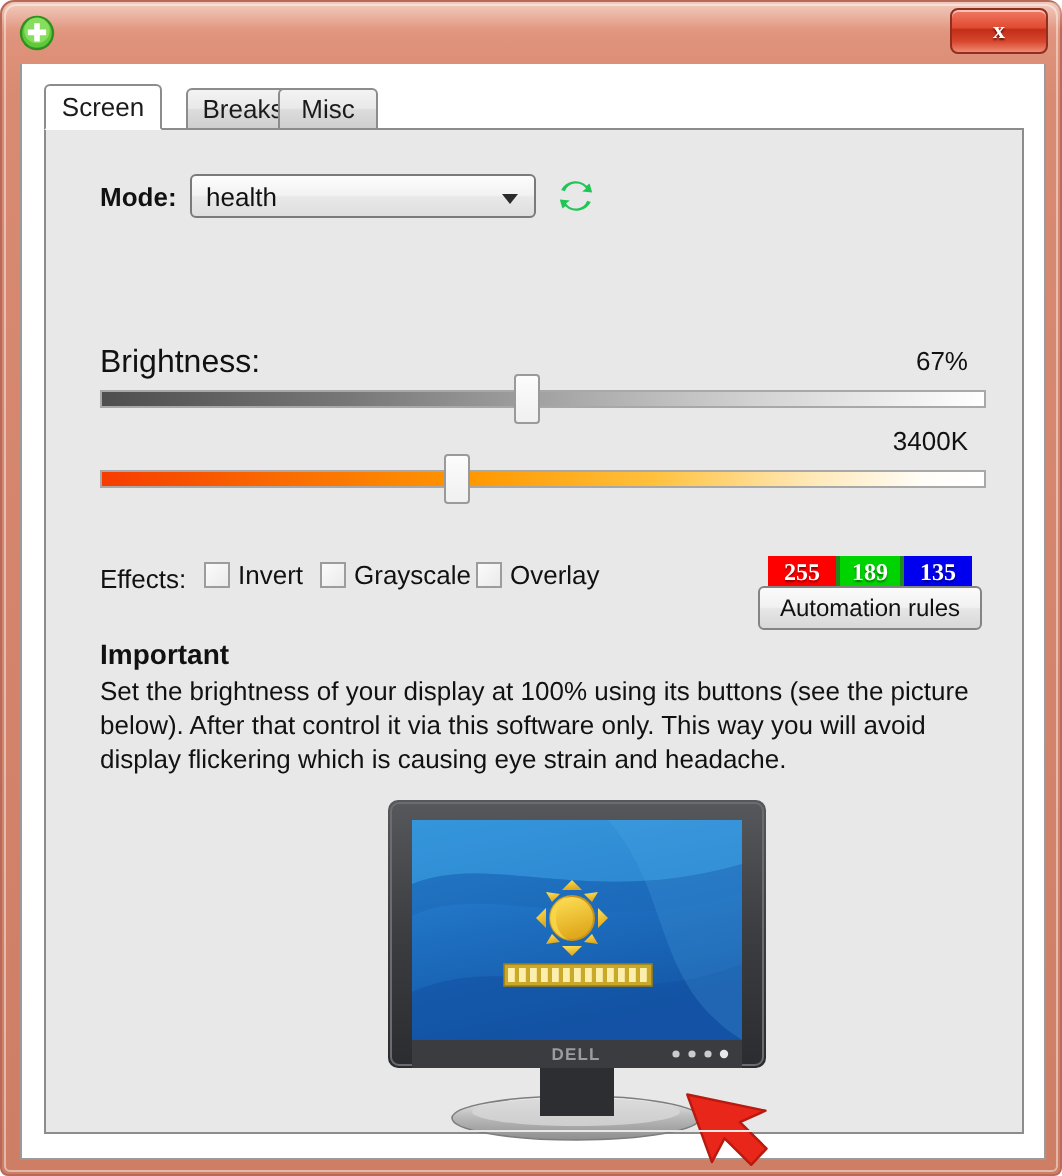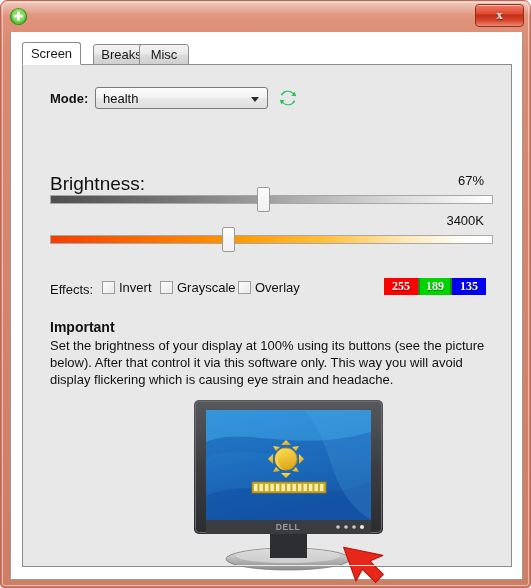--- a/index.html
+++ b/index.html
@@ -119,21 +119,21 @@
     position:absolute;right:8px;top:9px;
     width:0;height:0;border-left:4px solid transparent;border-right:4px solid transparent;
     border-top:5px solid #2b2b2b;
   }
   #refresh-button{
     position:absolute;left:227px;top:0;width:22px;height:22px;
     display:flex;align-items:center;justify-content:center;cursor:pointer;
   }
 
   
-  .slider-label{position:absolute;font-size:19px;color:#111;}
+  .slider-label{position:absolute;font-size:16px;color:#111;}
   .slider-value{position:absolute;font-size:13px;color:#111;text-align:right;}
   .slider-track{
     position:absolute;height:9px;box-sizing:border-box;
     border:1px solid #a8a8a8;
   }
   .slider-thumb{
     position:absolute;width:13px;height:25px;box-sizing:border-box;
     border:1px solid #9a9a9a;border-radius:2px;
     background:linear-gradient(to bottom,#fcfcfc,#f0f0f0);
     cursor:pointer;
@@ -287,20 +287,21 @@
           <span class="box"></span>
           <span>Grayscale</span>
         </label>
 
         <label id="effect-overlay" class="effect">
           <span class="box"></span>
           <span>Overlay</span>
         </label>
       </div>
 
+      <div id="automation-button">Automation rules</div>
 
       <div id="important-title">Important</div>
       <div id="important-body">Set the brightness of your display at 100% using its buttons (see the picture below). After that control it via this software only. This way you will avoid display flickering which is causing eye strain and headache.</div>
 
       <div id="monitor-figure">
         <svg width="205" height="175" viewBox="0 0 205 175">
           <defs>
             <linearGradient id="bezel" x1="0" y1="0" x2="0" y2="1">
               <stop offset="0" stop-color="#56585c"></stop>
               <stop offset="0.5" stop-color="#3b3d41"></stop>

